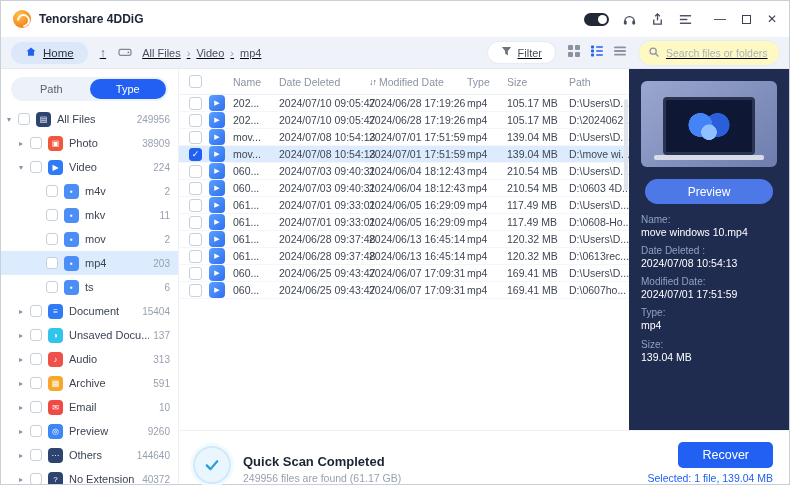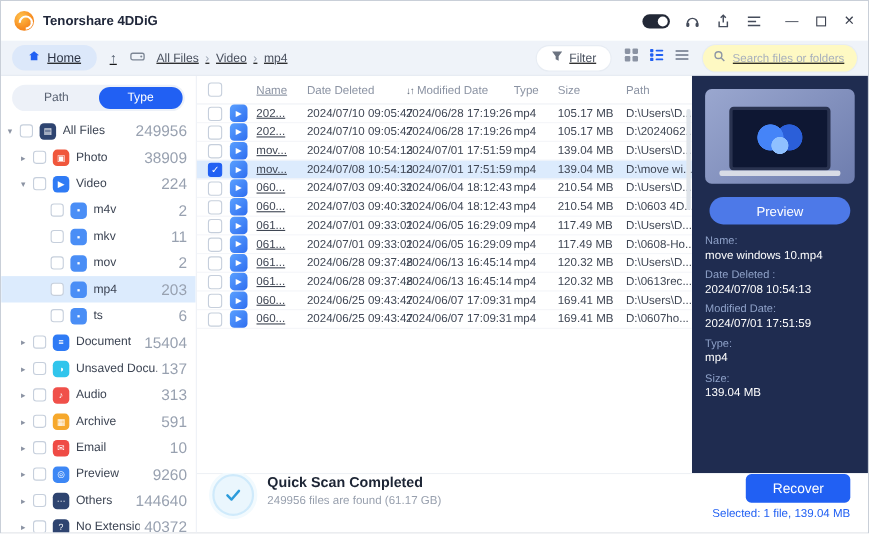--- a/index.html
+++ b/index.html
@@ -45,30 +45,30 @@
   .tab.active { background:#2160f3; color:#fff; }
   .tree { flex:1; overflow:hidden; }
   .titem { height:24px; display:flex; align-items:center; padding:0 8px 0 6px; font-size:11px; color:#3c4453; }
   .titem.lvl1 { padding-left:18px; }
   .titem.lvl2 { padding-left:34px; }
   .titem.selected { background:#dcebfd; }
   .expander { width:11px; flex:0 0 11px; font-size:8px; color:#8b93a3; }
   .cbx { width:12px; height:12px; flex:0 0 12px; border:1px solid #c6cfdc; border-radius:3px; background:#fff; margin-right:6px; }
   .tree-icon { width:15px; height:15px; flex:0 0 15px; border-radius:4px; color:#fff; font-size:8px; display:flex; align-items:center; justify-content:center; margin-right:6px; }
   .tree-label { flex:1; white-space:nowrap; overflow:hidden; }
-  .tree-count { font-size:14px; color:#98a1b0; margin-left:4px; }
+  .tree-count { font-size:10px; color:#98a1b0; margin-left:4px; }
 
   
   .table-area { flex:1; display:flex; flex-direction:column; min-width:0; background:#fff; position:relative; }
   .thead { flex:0 0 26px; display:flex; align-items:center; font-size:10.5px; color:#8b93a3; border-bottom:1px solid #eef1f5; }
   .trow { flex:0 0 28px; display:flex; align-items:center; font-size:10.5px; color:#3f4654; border-bottom:1px solid #f4f6f9; }
   .trow.selected { background:#dcebfd; }
   .col-cb { width:30px; flex:0 0 30px; padding-left:10px; display:flex; align-items:center; }
   .col-icon { width:24px; flex:0 0 24px; display:flex; align-items:center; }
-  .col-name { width:46px; flex:0 0 46px; white-space:nowrap; overflow:hidden;text-decoration:underline; }
+  .col-name { width:46px; flex:0 0 46px; white-space:nowrap; overflow:hidden; }
   .col-del { width:90px; flex:0 0 90px; white-space:nowrap; }
   .col-mod { width:98px; flex:0 0 98px; white-space:nowrap; display:flex; align-items:center; gap:3px; }
   .col-type { width:40px; flex:0 0 40px; }
   .col-size { width:62px; flex:0 0 62px; }
   .col-path { flex:1; white-space:nowrap; overflow:hidden; padding-right:8px; }
   .cb { width:13px; height:13px; border:1px solid #c6cfdc; border-radius:3px; background:#fff; display:flex; align-items:center; justify-content:center; }
   .cb.checked { background:#2160f3; border-color:#2160f3; }
   .cb.checked::after { content:"✓"; color:#fff; font-size:9px; line-height:1; }
   .ficon { width:16px; height:16px; border-radius:4px; background:linear-gradient(135deg,#5aa0ff,#2f6ef0); color:#fff; font-size:7px; display:flex; align-items:center; justify-content:center; }
   .sort { color:#5a6575; font-size:9px; letter-spacing:-1px; }
@@ -83,21 +83,21 @@
        radial-gradient(circle at 40% 48%, #4584f8 0 20%, rgba(0,0,0,0) 21%),
        radial-gradient(circle at 60% 48%, #2b5fd9 0 20%, rgba(0,0,0,0) 21%),
        #0e1733; }
   .laptop-base { position:absolute; bottom:7px; left:50%; transform:translateX(-50%); width:110px; height:5px; background:#d8dce6; border-radius:2px; }
   .preview-btn { margin:12px auto 10px; width:128px; height:25px; flex:0 0 25px; border-radius:13px; background:#4d79e8; color:#fff; font-size:12px; display:flex; align-items:center; justify-content:center; }
   .pfield { margin-bottom:6px; }
   .plabel { font-size:10px; color:#8fa2c9; margin-bottom:1px; }
   .pvalue { font-size:10.5px; color:#fff; word-break:break-all; line-height:1.25; }
 
   
-  .footer { flex:0 0 54px; background:#fff; border-top:1px solid #eef1f5; display:flex; align-items:flex-start; padding:0 16px 0 14px; }
+  .footer { flex:0 0 54px; background:#fff; border-top:1px solid #eef1f5; display:flex; align-items:flex-end; padding:0 16px 0 14px; }
   .scan-icon { width:38px; height:38px; flex:0 0 38px; border-radius:50%; background:#eaf6fd; border:2px solid #cfeafb; box-shadow:0 0 0 3px #f2fafe; display:flex; align-items:center; justify-content:center; }
   .scan-texts { margin-left:12px; }
   .scan-title { font-size:13px; font-weight:700; color:#1c2434; }
   .scan-sub { font-size:10.5px; color:#98a0ae; margin-top:3px; }
   .footer-right { margin-left:auto; display:flex; flex-direction:column; align-items:flex-end; gap:4px; }
   .recover-btn { background:#2160f3; color:#fff; font-size:12.5px; padding:6px 24px; border-radius:5px; }
   .selected-text { font-size:10.5px; color:#2160f3; }
 </style>
 </head>
 <body>

